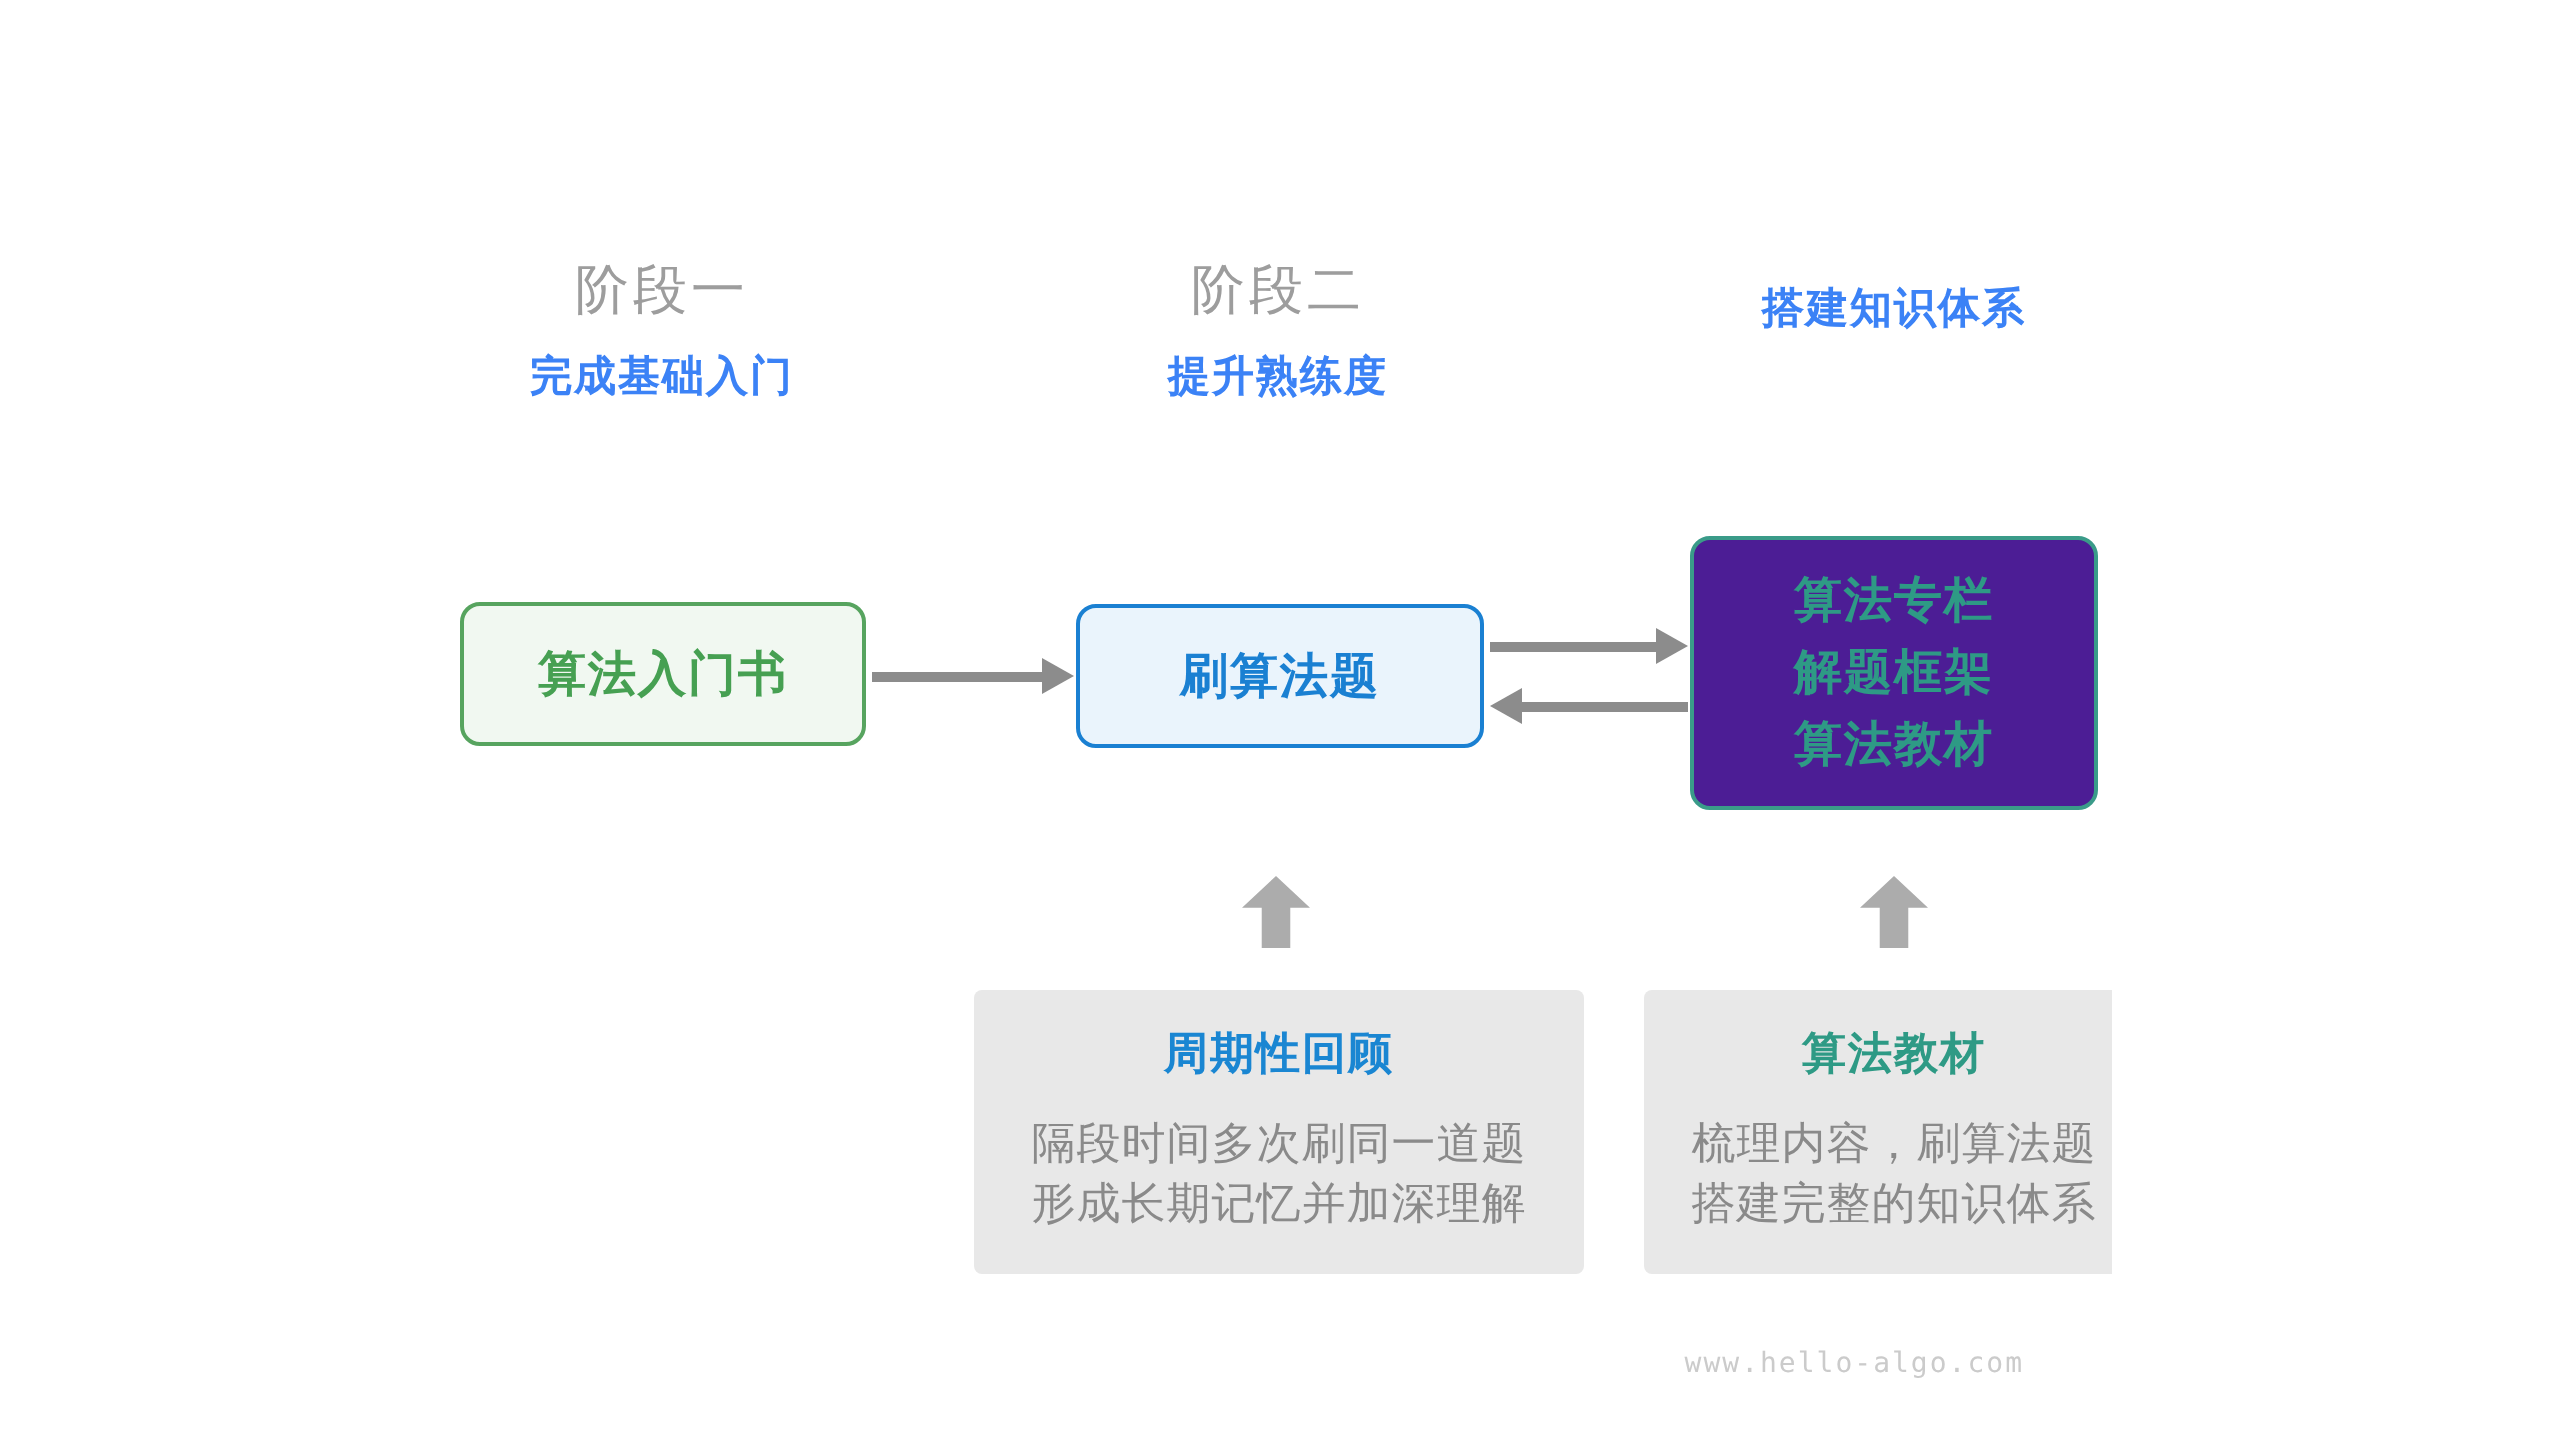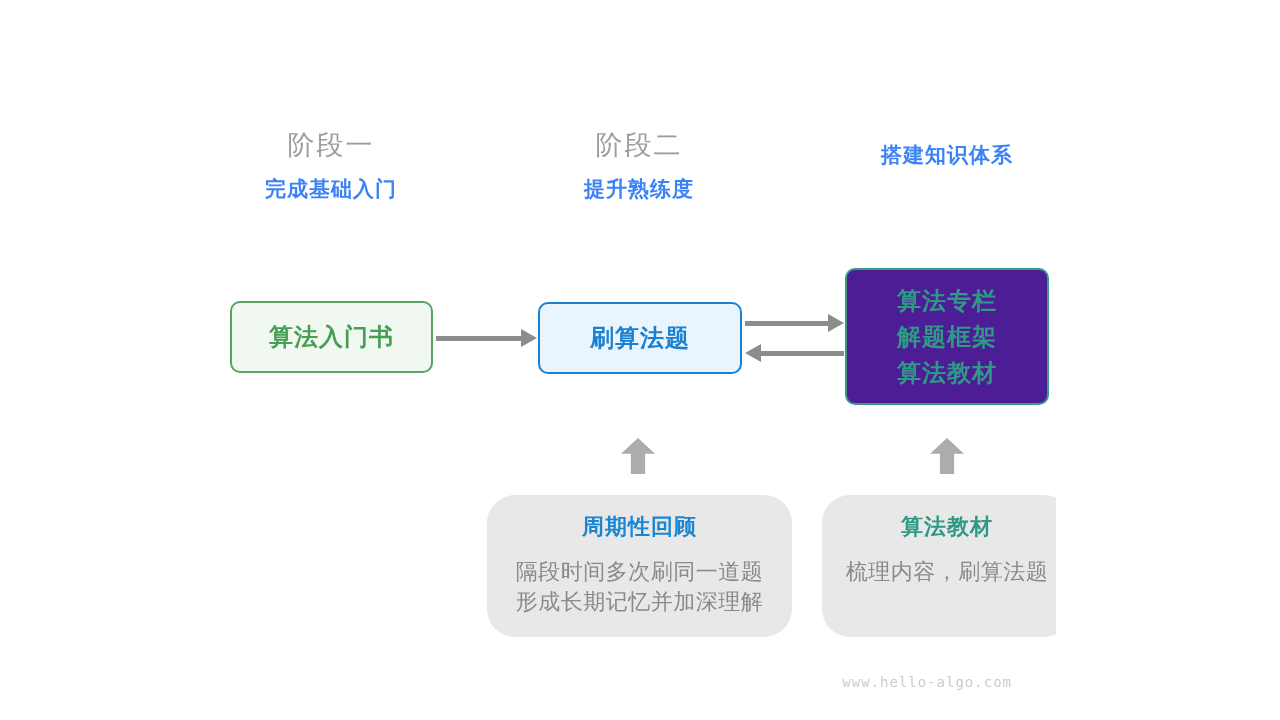--- a/index.html
+++ b/index.html
@@ -86,21 +86,21 @@
   .up-arrow-mid   { left: 621px; top: 438px; }
   .up-arrow-right { left: 930px; top: 438px; }
 
   
   .note {
     position: absolute;
     top: 495px;
     height: 142px;
     box-sizing: border-box;
     background: #e8e8e8;
-    border-radius: 28px;
+    border-radius: 4px;
     text-align: center;
     padding-top: 19px;
   }
   .note-mid   { left: 487px; width: 305px; }
   .note-right { left: 822px; width: 250px; }
   .note-title {
     font-size: 22px;
     font-weight: 700;
     letter-spacing: 1px;
     line-height: 26px;
@@ -175,18 +175,19 @@
     <div class="note-title">周期性回顾</div>
     <div class="note-text">
       <div>隔段时间多次刷同一道题</div>
       <div>形成长期记忆并加深理解</div>
     </div>
   </div>
   <div class="note note-right">
     <div class="note-title">算法教材</div>
     <div class="note-text">
       <div>梳理内容，刷算法题</div>
+      <div>搭建完整的知识体系</div>
     </div>
   </div>
 
   <div class="watermark">www.hello-algo.com</div>
 
 </div>
 
 </body></html>

